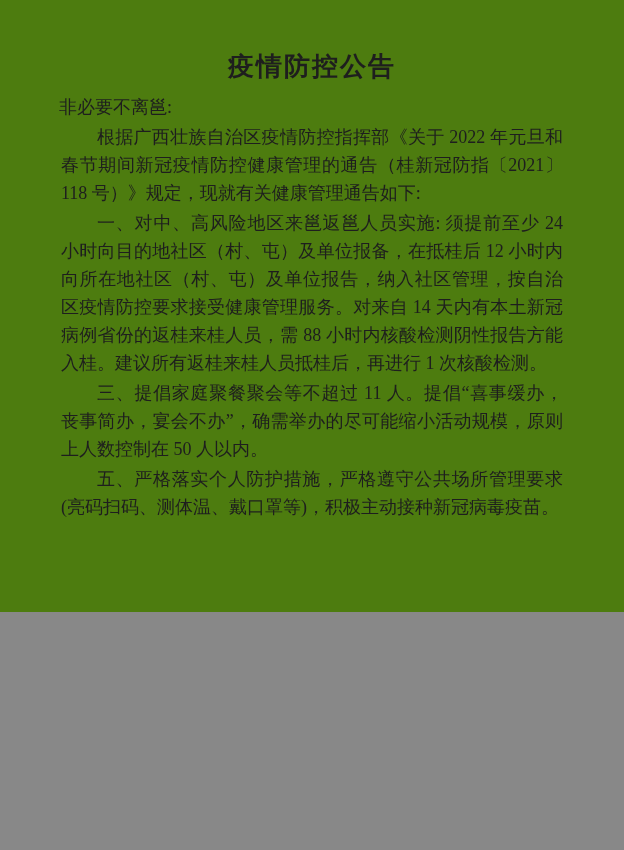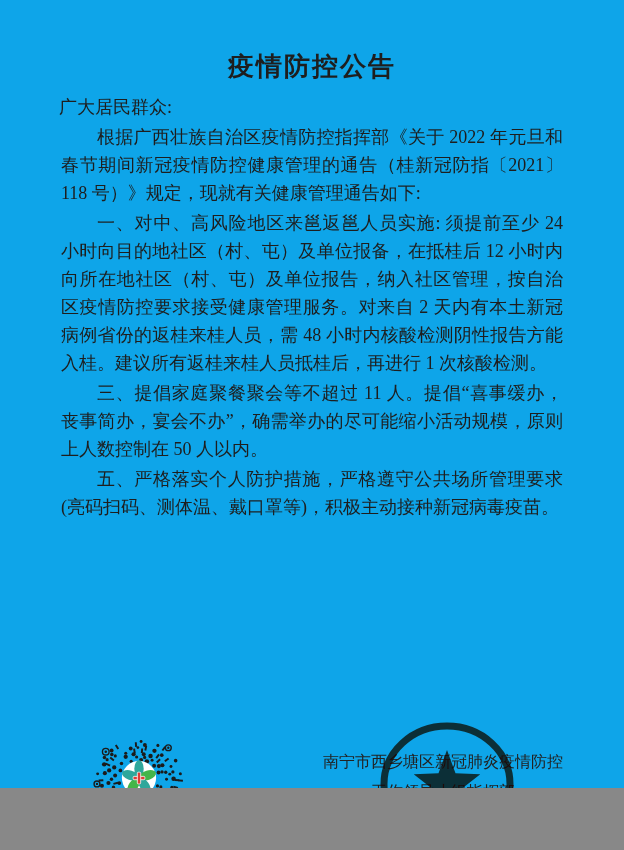--- a/index.html
+++ b/index.html
@@ -1,17 +1,17 @@
 <!DOCTYPE html>
 <html><head>
 <meta charset="utf-8">
 <style>
   html,body{margin:0;padding:0;background:#888;}
   .page{
-    width:624px;height:788px;background:#0ea5e9;position:relative;overflow:hidden;
+    width:624px;height:612px;background:#4d7c0f;position:relative;overflow:hidden;
     font-family:"Liberation Serif","DejaVu Serif",serif;color:#1e1e1e;
     margin:0 auto;
   }
   .content{padding:50px 59px 0 59px;}
   .doc-title{
     font-size:26px;line-height:34px;font-weight:700;text-align:center;
     margin:0 0 9px 0;letter-spacing:2px;
   }
   .salutation{font-size:18px;line-height:28px;margin:0;}
   .doc-body p{
@@ -28,24 +28,24 @@
     position:absolute;left:377px;top:721px;width:140px;height:128px;
     mix-blend-mode:multiply;opacity:.92;pointer-events:none;
   }
 </style>
 </head>
 <body>
 
 <div class="page">
   <div class="content">
     <h1 class="doc-title">疫情防控公告</h1>
-    <p class="salutation">广大居民群众:</p>
+    <p class="salutation">非必要不离邕:</p>
     <div class="doc-body">
       <p>根据广西壮族自治区疫情防控指挥部《关于 2022 年元旦和春节期间新冠疫情防控健康管理的通告（桂新冠防指〔2021〕118 号）》规定，现就有关健康管理通告如下:</p>
-      <p>一、对中、高风险地区来邕返邕人员实施: 须提前至少 24 小时向目的地社区（村、屯）及单位报备，在抵桂后 12 小时内向所在地社区（村、屯）及单位报告，纳入社区管理，按自治区疫情防控要求接受健康管理服务。对来自 2 天内有本土新冠病例省份的返桂来桂人员，需 48 小时内核酸检测阴性报告方能入桂。建议所有返桂来桂人员抵桂后，再进行 1 次核酸检测。</p>
+      <p>一、对中、高风险地区来邕返邕人员实施: 须提前至少 24 小时向目的地社区（村、屯）及单位报备，在抵桂后 12 小时内向所在地社区（村、屯）及单位报告，纳入社区管理，按自治区疫情防控要求接受健康管理服务。对来自 14 天内有本土新冠病例省份的返桂来桂人员，需 88 小时内核酸检测阴性报告方能入桂。建议所有返桂来桂人员抵桂后，再进行 1 次核酸检测。</p>
       <p>三、提倡家庭聚餐聚会等不超过 11 人。提倡“喜事缓办，丧事简办，宴会不办”，确需举办的尽可能缩小活动规模，原则上人数控制在 50 人以内。</p>
       <p>五、严格落实个人防护措施，严格遵守公共场所管理要求(亮码扫码、测体温、戴口罩等)，积极主动接种新冠病毒疫苗。</p>
     </div>
   </div>
 
   <div class="qr-block">
     <svg id="qr-svg" width="100" height="86" viewBox="0 0 100 88" aria-hidden="true">
       <g id="qr-dots" fill="#1b1b1b">
           <circle cx="68.90819972644464" cy="50.04032952785011" r="1.6221871137619017"></circle>
           <rect x="62.13550271573369" y="54.01854068110901" width="2" height="4.8" transform="rotate(141.28487239988846 63.13550271573369 56.41854068110901)"></rect>

